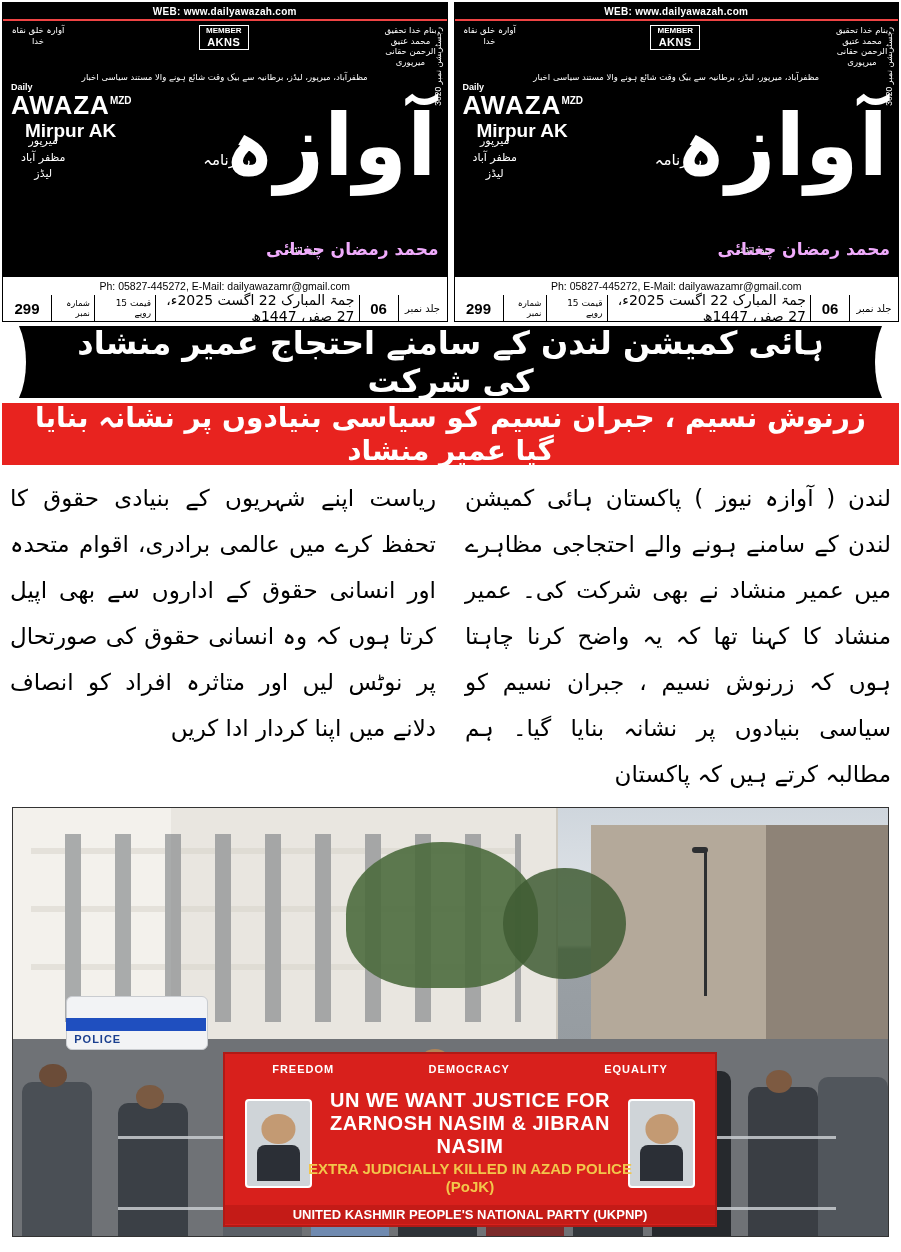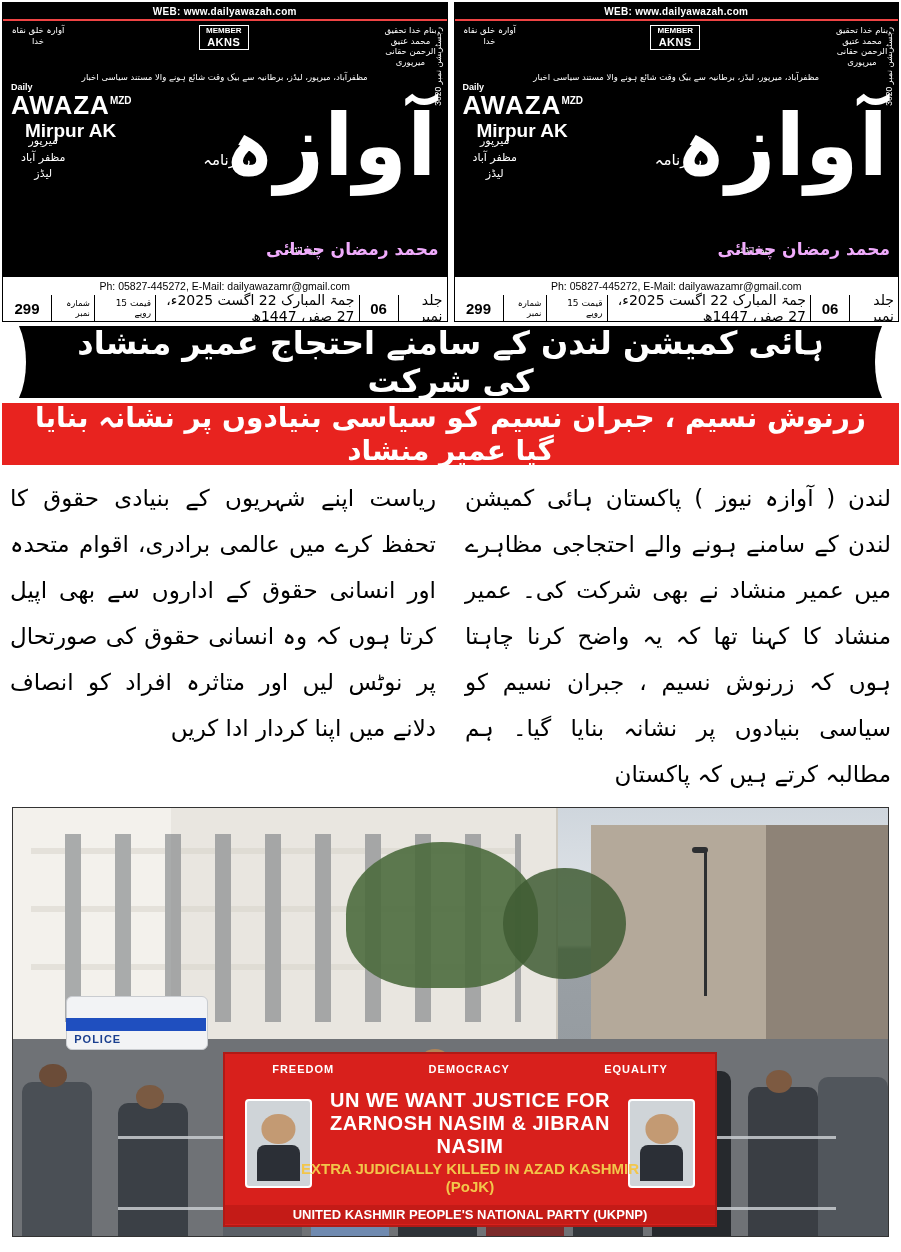--- a/index.html
+++ b/index.html
@@ -47,21 +47,21 @@
   .contact{position:absolute;left:0;right:0;bottom:26px;background:#fff;color:#000;
            font-size:10.5px;text-align:center;padding:3px 0;font-weight:500;}
   .datebar{position:absolute;left:0;right:0;bottom:0;height:26px;background:#fff;color:#000;
            display:flex;align-items:stretch;font-size:10px;}
   .db-cell{display:flex;align-items:center;justify-content:center;border-right:1px solid #000;padding:0 4px;}
   .db-num{width:40px;font-size:15px;font-weight:bold;}
   .db-lbl{width:34px;font-size:8.5px;}
   .db-price{width:52px;font-size:9px;}
   .db-date{flex:1;font-size:14px;direction:rtl;border-right:1px solid #000;}
   .db-vol{width:30px;font-size:15px;font-weight:bold;}
-  .db-vol-lbl{width:40px;font-size:14px;border-right:none;}
+  .db-vol-lbl{width:40px;font-size:10px;border-right:none;}
 
   
   .hl-band{margin:4px 2px 0 2px;background:#000;color:#fff;position:relative;height:72px;
            display:flex;align-items:center;justify-content:center;overflow:hidden;}
   .hl-band .notch-l,.hl-band .notch-r{position:absolute;top:-14px;width:46px;height:100px;
            background:#fff;border-radius:50%;}
   .hl-band .notch-l{left:-22px;} .hl-band .notch-r{right:-22px;}
   .hl-text{font-family:"DejaVu Sans",sans-serif;direction:rtl;font-size:32px;font-weight:bold;
            color:#fff;z-index:2;padding:0 60px;text-align:center;}
 
@@ -305,18 +305,18 @@
       </div>
       <div class="bn-ph l">
         <div class="ph-face"></div>
         <div class="ph-body"></div>
       </div>
       <div class="bn-ph r">
         <div class="ph-face"></div>
         <div class="ph-body"></div>
       </div>
       <div class="bn-title">UN WE WANT JUSTICE FOR ZARNOSH NASIM &amp; JIBRAN NASIM</div>
-      <div class="bn-sub">EXTRA JUDICIALLY KILLED IN AZAD KASHMIR (PoJK)</div>
+      <div class="bn-sub">EXTRA JUDICIALLY KILLED IN AZAD POLICE (PoJK)</div>
       <div class="bn-foot">UNITED KASHMIR PEOPLE'S NATIONAL PARTY (UKPNP)</div>
     </div>
   </div>
 
 </div>
 
 </body></html>

